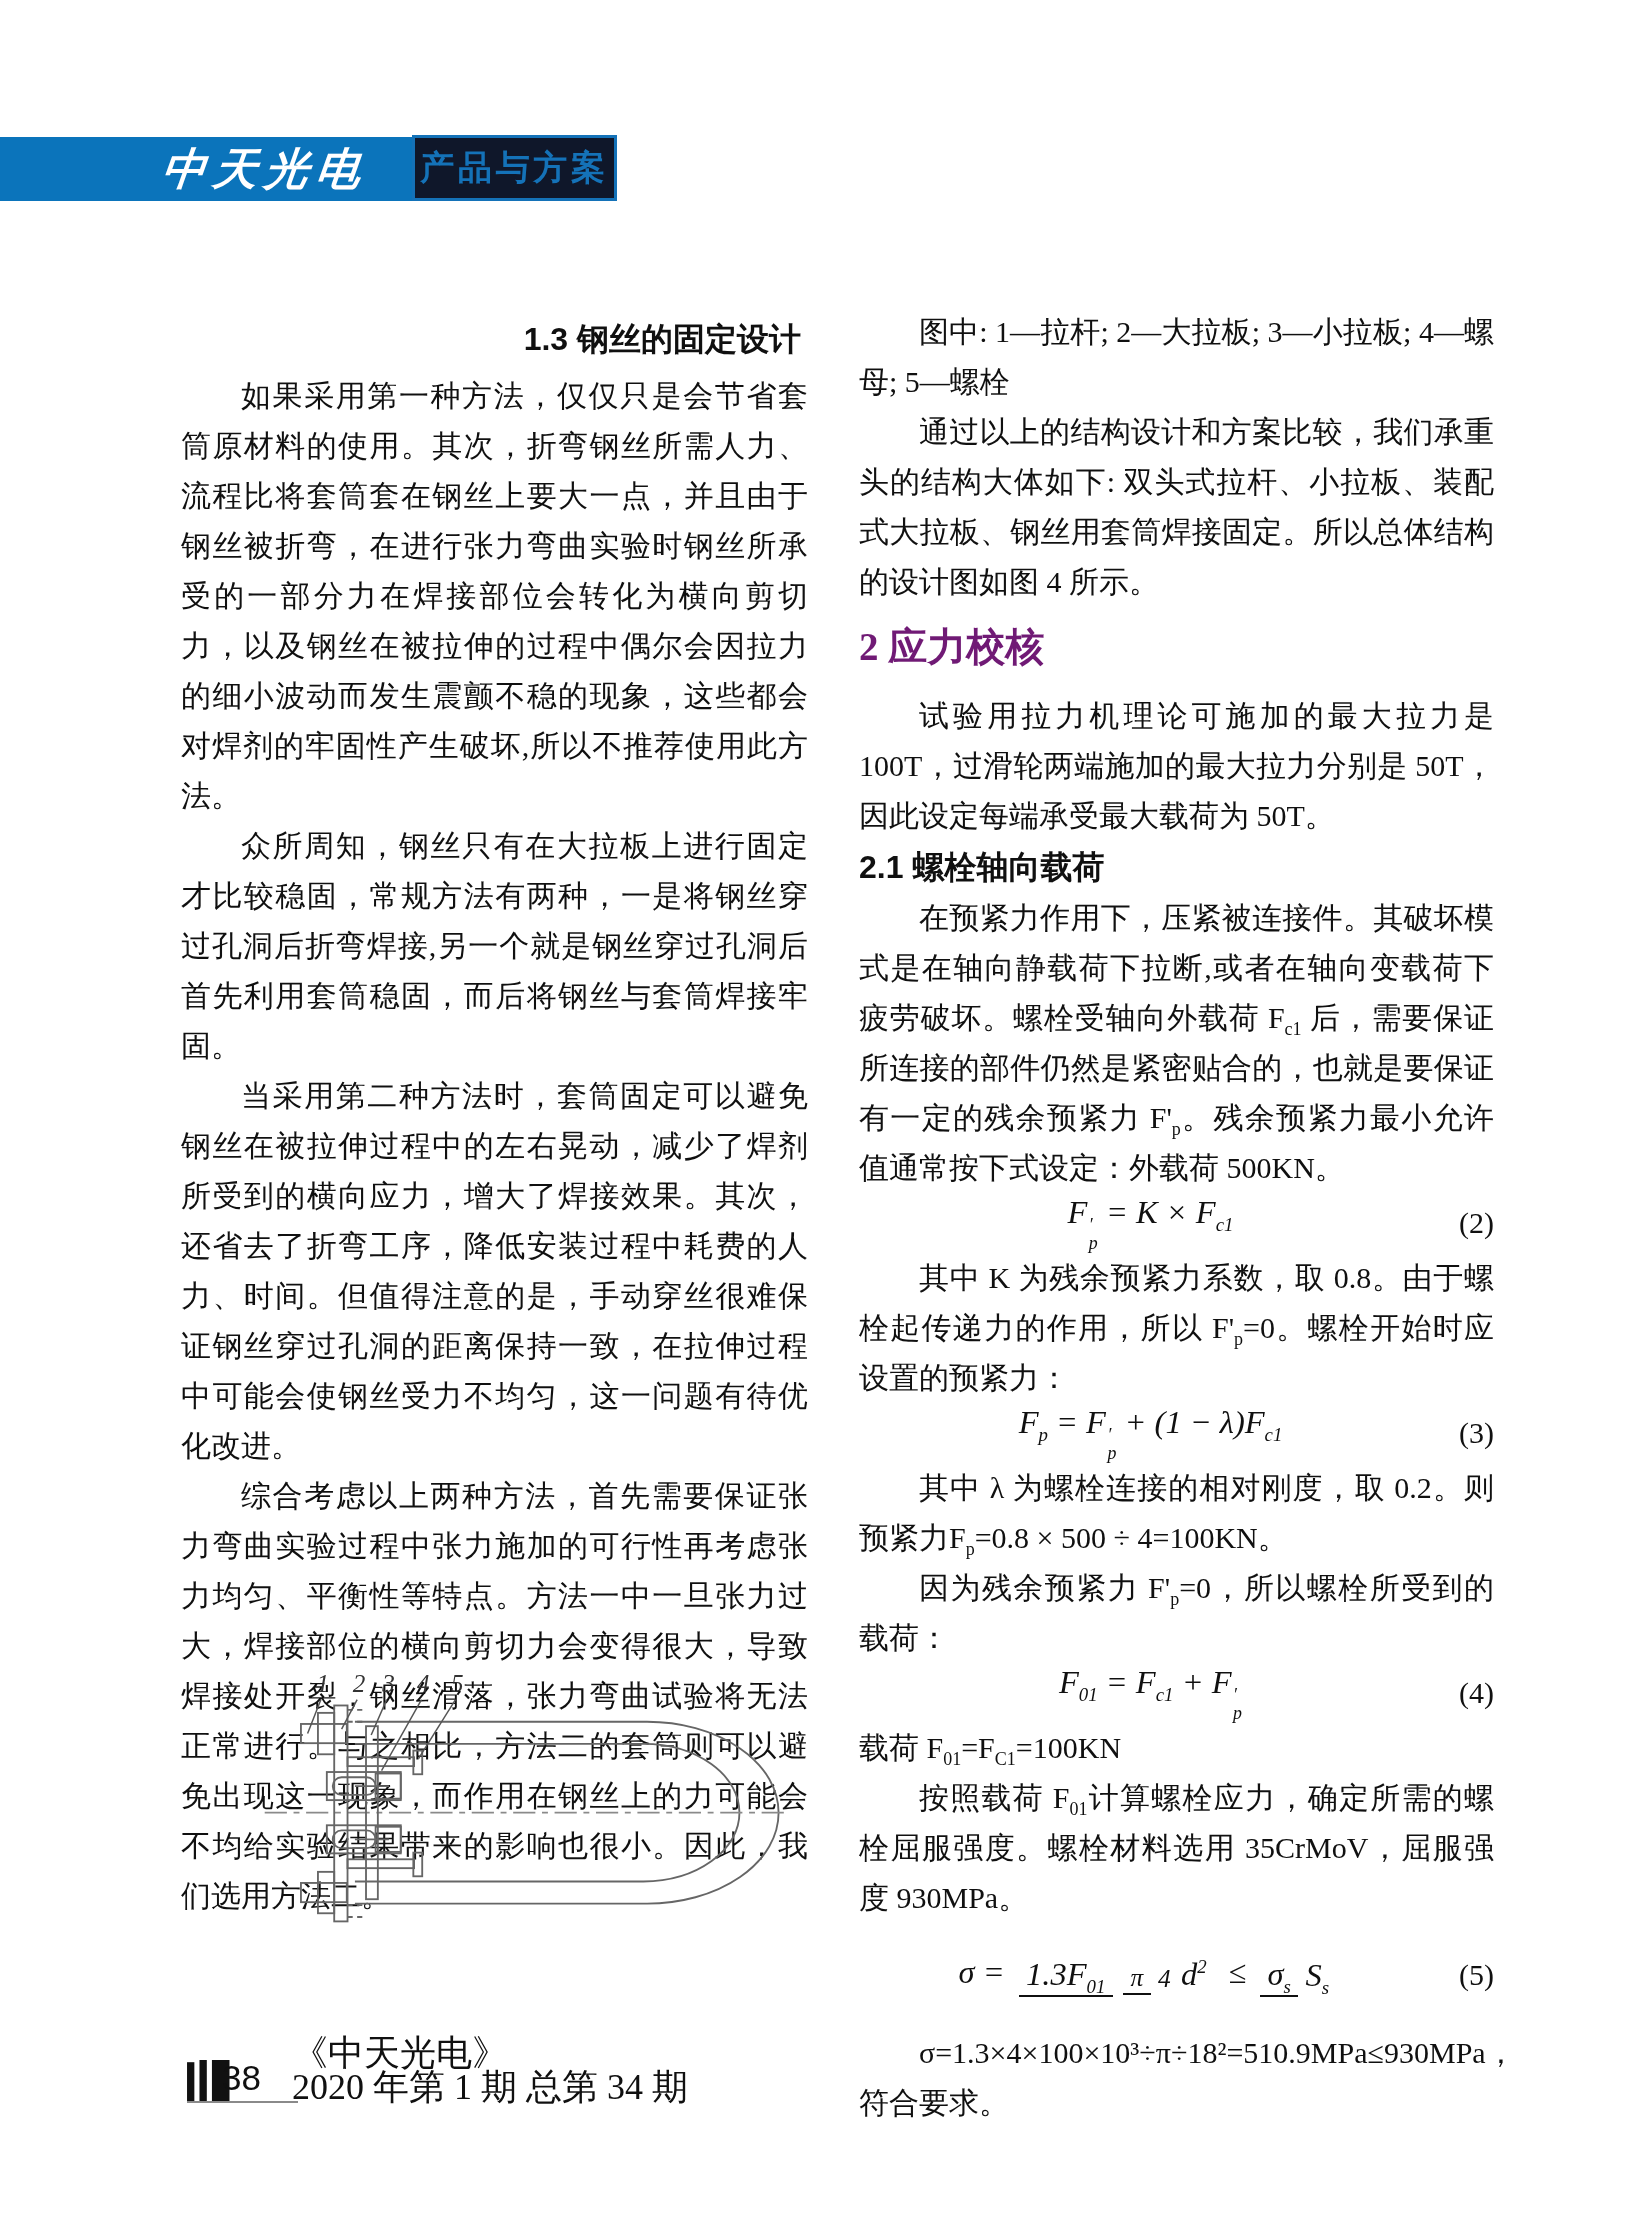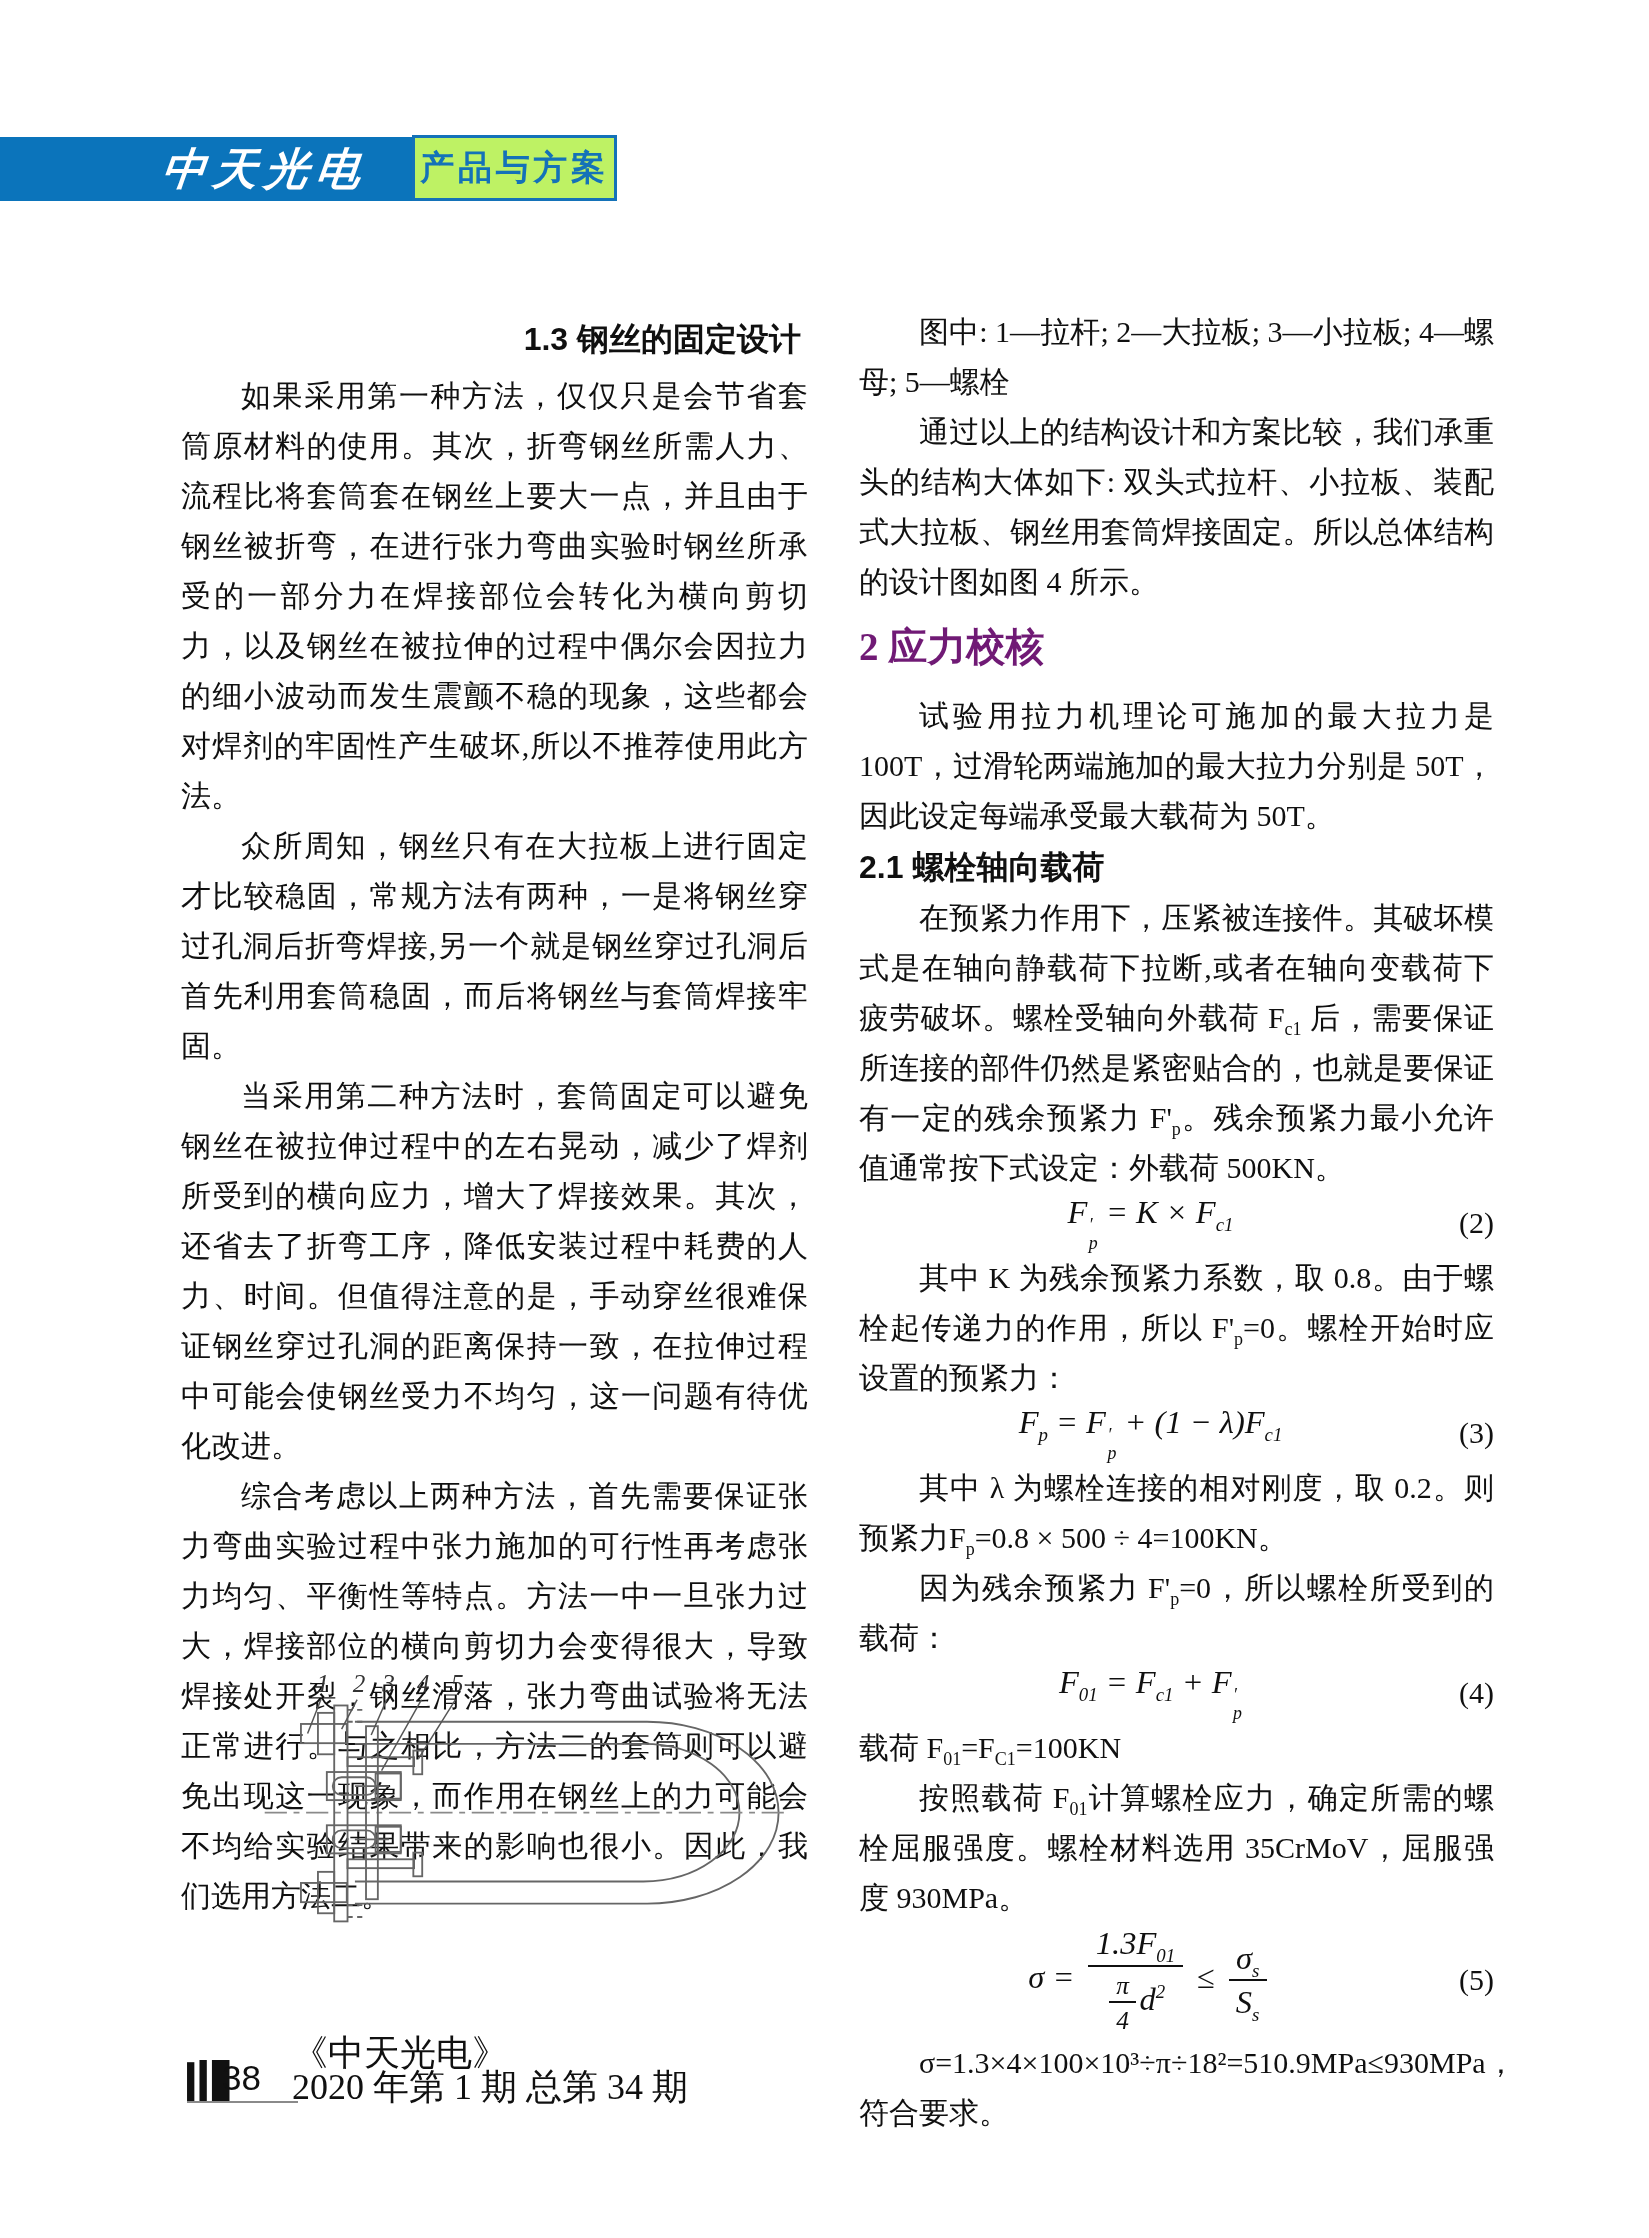--- a/index.html
+++ b/index.html
@@ -4,21 +4,21 @@
 <style>
   html,body{margin:0;padding:0;background:#e8e8e8;}
   .page{position:relative;width:1649px;height:2239px;background:#ffffff;overflow:hidden;
         font-family:"Liberation Serif","DejaVu Serif",serif;color:#101010;}
 
   
   .banner{position:absolute;left:0;top:137px;width:412px;height:64px;background:#0b74bb;
           display:flex;align-items:center;justify-content:flex-end;padding-right:44px;box-sizing:border-box;}
   .logo{color:#ffffff;font-size:44px;font-weight:bold;font-style:italic;letter-spacing:7.4px;
         font-family:"DejaVu Serif",serif;transform:skewX(-6deg);white-space:nowrap;}
-  .tab{position:absolute;left:412px;top:135px;width:205px;height:66px;background:#bef264;
+  .tab{position:absolute;left:412px;top:135px;width:205px;height:66px;background:#0f172a;
        border:3.7px solid #1472b8;box-sizing:border-box;display:flex;align-items:center;justify-content:center;}
   .tab span{color:#1472b8;font-size:34px;font-weight:600;letter-spacing:3.7px;
             font-family:"Liberation Sans","DejaVu Sans",sans-serif;}
 
   
   .col{position:absolute;top:307px;font-size:30px;line-height:50px;text-align:justify;}
   .col.left{left:181px;width:627px;}
   .col.right{left:815px;width:635px;margin-left:44px;}
   p.body{margin:0;text-justify:inter-ideograph;}
   .indent{text-indent:2em;}
@@ -31,21 +31,21 @@
   .eqrow.tall{min-height:105px;}
   .eqbody{flex:1;text-align:center;font-style:italic;font-size:32.5px;line-height:1.2;}
   .eqno{font-style:normal;font-size:30px;width:52px;text-align:right;}
   .eqbody sub{font-size:58%;line-height:0;}
   .eqbody sup{font-size:58%;line-height:0;}
   .body sub{font-size:60%;line-height:0;}
   .ss{display:inline-flex;flex-direction:column;align-items:flex-start;font-size:55%;
       line-height:1;vertical-align:-0.45em;margin-left:1.5px;}
   .ss-sup{display:block;}
   .ss-sub{display:block;}
-  .frac{display:inline-flex;flex-direction:column;align-items:center;vertical-align:middle;margin:0 5.9px;justify-content:flex-end;}
+  .frac{display:inline-flex;flex-direction:row;align-items:center;vertical-align:middle;margin:0 5.9px;justify-content:flex-end;}
   .fnum{display:block;border-bottom:2.2px solid #101010;padding:1.5px 7.4px;text-align:center;}
   .fden{display:block;padding:1.5px 7.4px;text-align:center;}
   .fden .frac,.fnum .frac{font-size:78%;margin:0 3px;}
 
   
   figure.assembly{position:absolute;left:244px;top:1661px;width:562px;margin:0;}
   figure.assembly svg{display:block;}
   figcaption{font-size:29px;line-height:38px;text-align:center;margin-top:4.4px;letter-spacing:1.5px;}
   .callout{font-style:italic;font-size:34px;fill:#333;font-family:"Liberation Serif",serif;}
 

